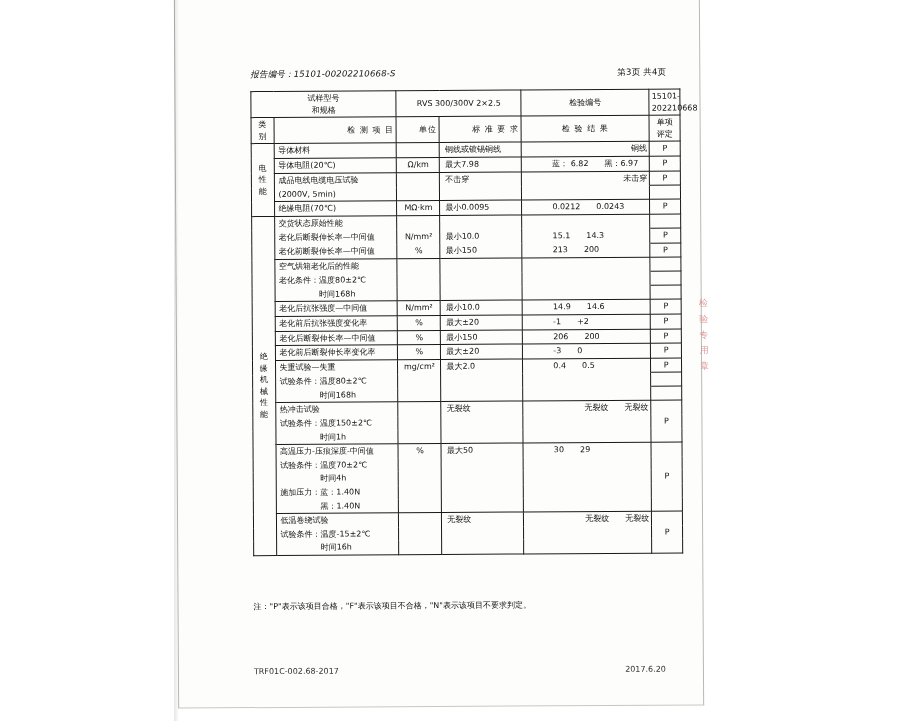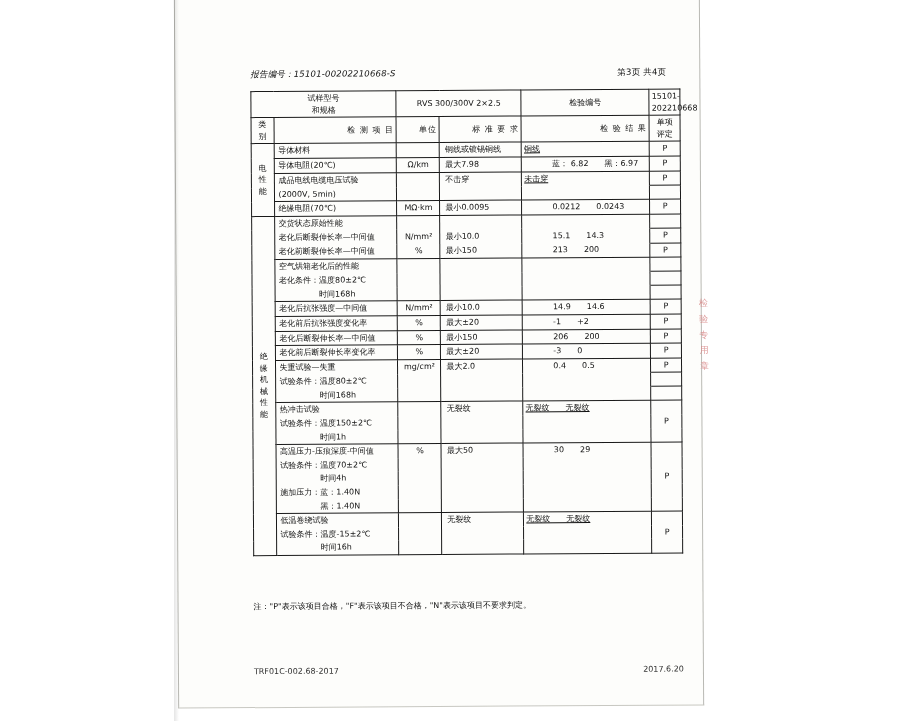--- a/index.html
+++ b/index.html
@@ -91,41 +91,41 @@
     line-height: 1.9;
     letter-spacing: 0;
     width: 10px;
   }
   .vcat span { display: block; }
 
   .th { text-align: right; font-weight: normal; letter-spacing: 1px; }
   .th2 { text-align:center; }
   .noline-t { border-top: none !important; }
   .noline-b { border-bottom: none !important; }
-  .res-center { text-align: left; text-decoration: underline; }
+  .res-center { text-align: right; }
   .res-pad { padding-left: 30px !important;}
 
   .note {
     position: absolute;
     top: 600px;
     left: 76px;
     width: 440px;
     font-size: 8px;
   }
   .foot {
     position: absolute;
     top: 666px;
     left: 76px;
     width: 430px;
     display: flex;
     justify-content: space-between;
     font-size: 8px;
     color: #333;
   }
-  .foot .right { }
+  .foot .right { margin-right: 18px; }
 
   
   .seal {
     position: absolute;
     right: 188px;
     top: 296px;
     width: 16px;
     font-size: 9px;
     color: #d98b8b;
     line-height: 1.75;
@@ -181,21 +181,21 @@
       </tr>
 
       <tr>
         <td class="th2" style="height:20px;">
           <div>类</div>
           <div>别</div>
         </td>
         <td class="th">检 测 项 目</td>
         <td class="th">单位</td>
         <td class="th" style="">标 准 要 求</td>
-        <td class="th" colspan="1" style="text-align:right;">检 验 结 果</td>
+        <td class="th" colspan="1" style="text-align:center;">检 验 结 果</td>
         <td class="th2">
           <div>单项</div>
           <div>评定</div>
         </td>
       </tr>
 
       <tr>
         <td class="vcat" rowspan="5">
           <span>电</span>
           <span>性</span>

